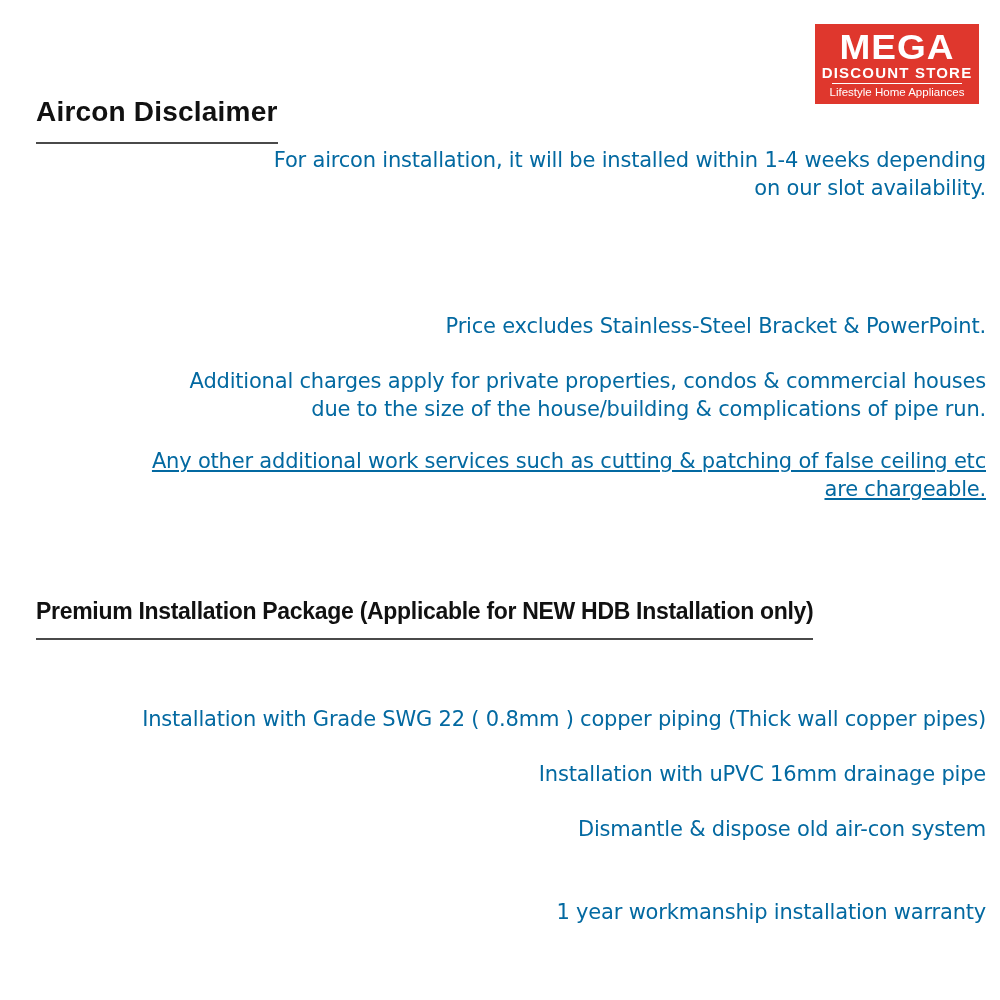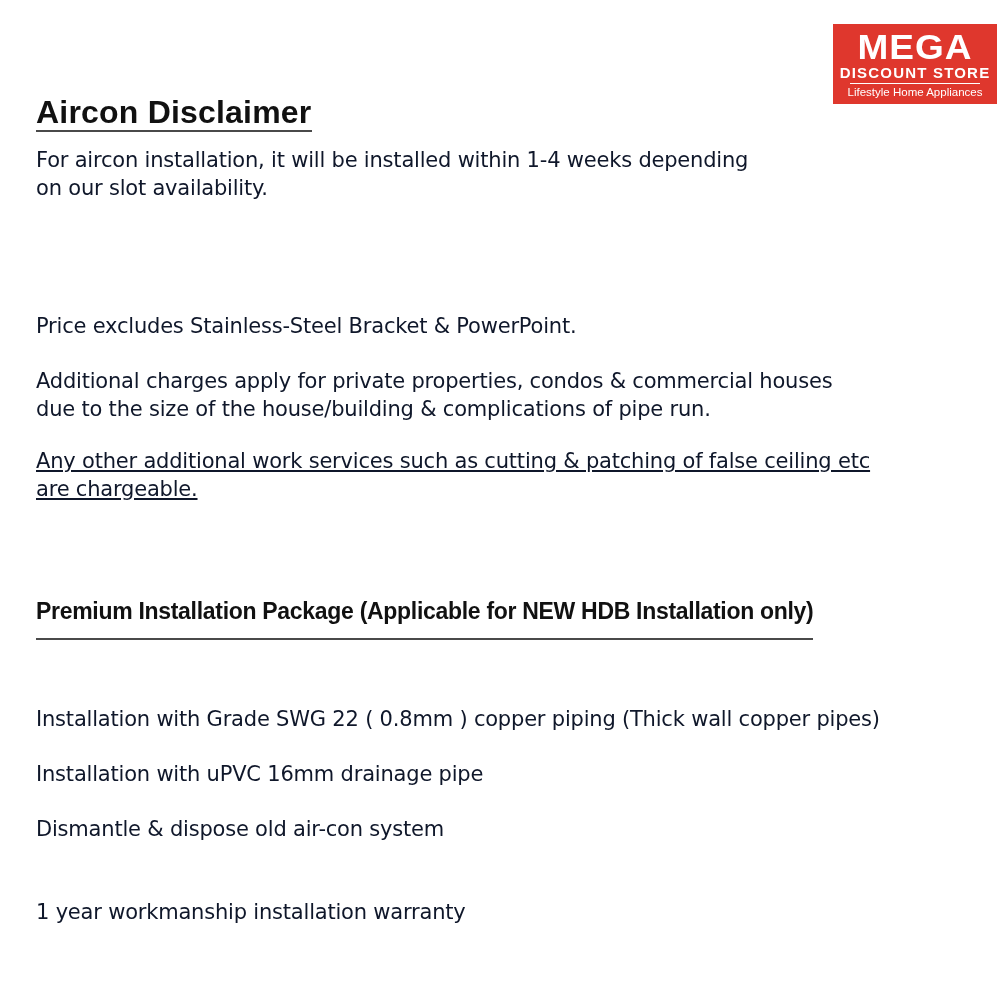--- a/index.html
+++ b/index.html
@@ -24,21 +24,20 @@
     top: 24px;
     width: 164px;
     height: 80px;
     background: #df372d;
     display: flex;
     flex-direction: column;
     align-items: center;
     justify-content: center;
     box-sizing: border-box;
     padding: 4px 8px;
-    margin-left: 18px;
   }
   .logo-brand {
     font-family: "Liberation Sans", sans-serif;
     font-weight: 900;
     font-size: 37px;
     line-height: 34px;
     color: #ffffff;
     letter-spacing: 1px;
     transform: scaleY(0.95);
   }
@@ -72,43 +71,44 @@
     left: 36px;
     font-family: "Liberation Sans", sans-serif;
     font-weight: 800;
     color: #111111;
     border-bottom: 2px solid #4a4a4a;
     display: inline-block;
     white-space: nowrap;
   }
   .heading-1 {
     top: 100px;
-    font-size: 32px;
+    font-size: 28px;
     line-height: 24px;
-    padding-bottom: 6px;
+    padding-bottom: 18px;
     letter-spacing: 0.2px;
   }
   .heading-2 {
     top: 598px;
     font-size: 23px;
     line-height: 26px;
     padding-bottom: 14px;
     letter-spacing: -0.3px;
   }
 
   
   .para, .item {
     position: absolute;
     left: 36px;
     width: 950px;
     font-size: 21px;
     line-height: 28px;
     letter-spacing: -0.2px;
-    color: #0f172a;
+    color: #0369a1;
     white-space: pre-line;
+    text-align: right;
   }
   .para-1 { top: 146px; }
   .para-2 { top: 232px; }
   .para-3 { top: 312px; }
   .para-4 { top: 367px; }
   .para-5 { top: 447px; text-decoration: underline; }
 
   .item-1 { top: 650px; }
   .item-2 { top: 705px; }
   .item-3 { top: 760px; }

